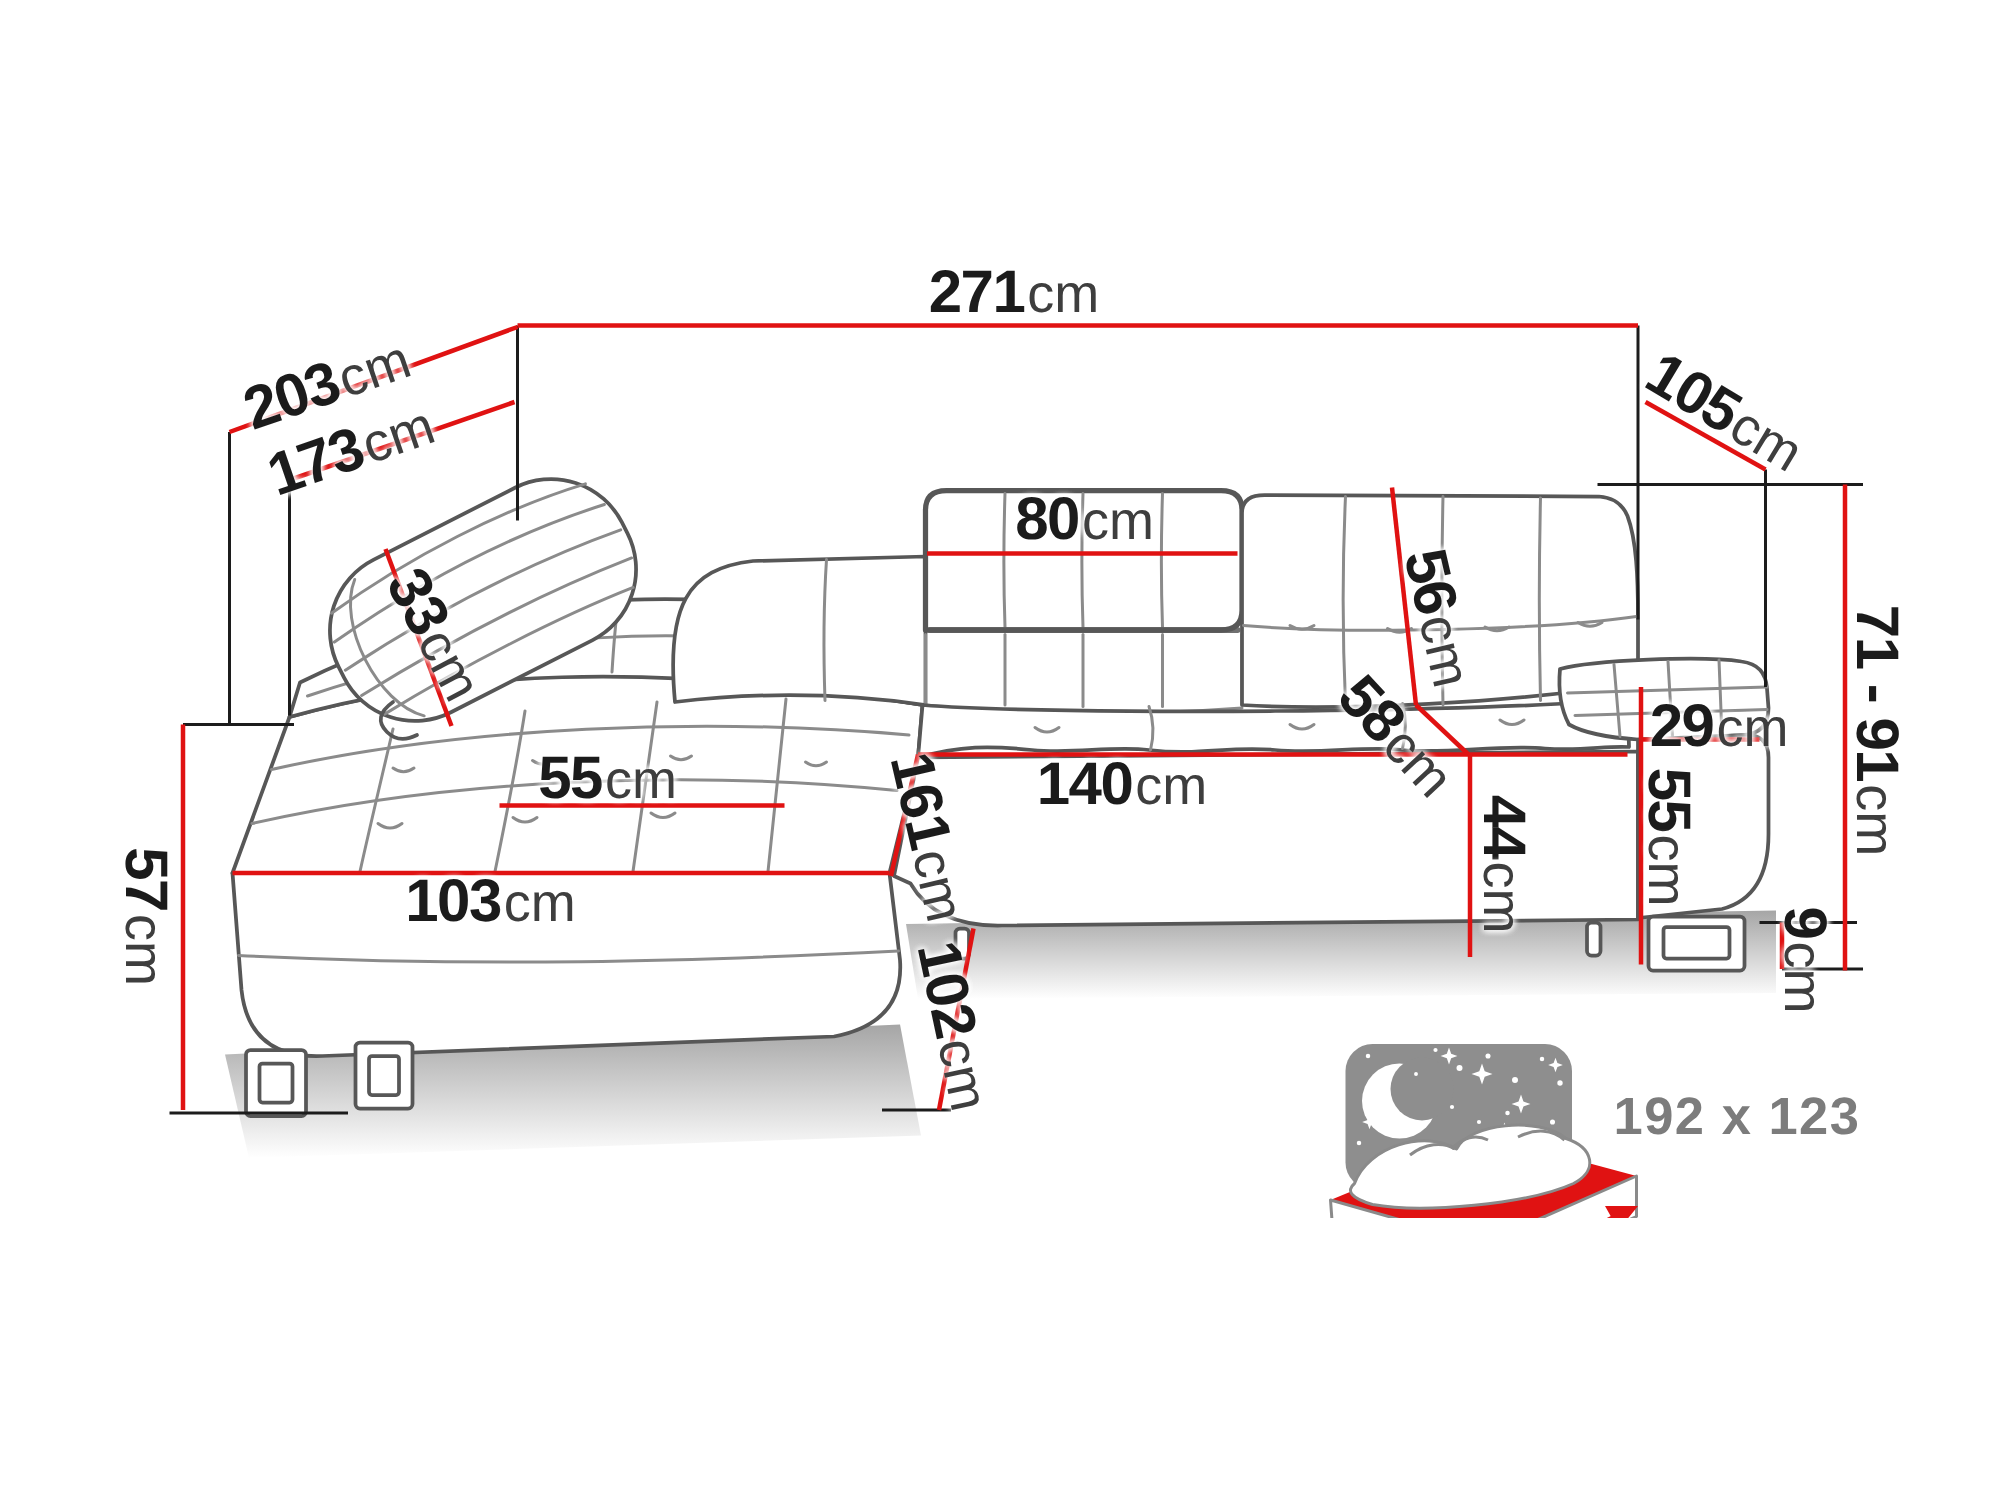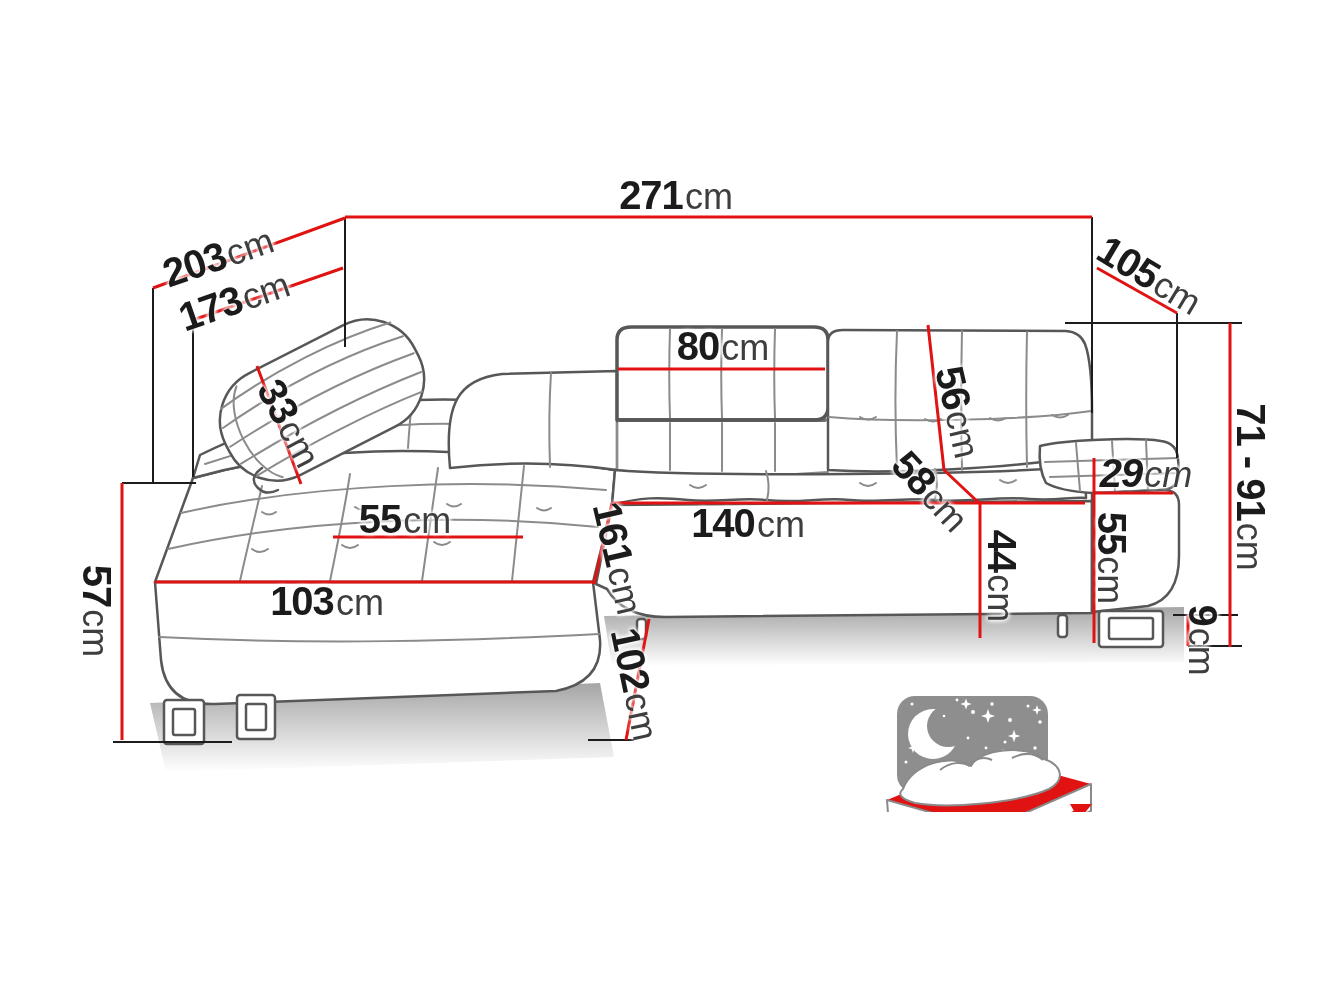--- a/index.html
+++ b/index.html
@@ -288,21 +288,22 @@
 </div>
 <div class="dim" style="left:405px;top:519px;">
   <span class="num">55</span><span class="unit">cm</span>
 </div>
 <div class="dim" style="left:97px;top:611px;--r:90deg;">
   <span class="num">57</span><span class="unit">cm</span>
 </div>
 <div class="dim" style="left:1112px;top:558px;--r:90deg;">
   <span class="num">55</span><span class="unit">cm</span>
 </div>
-<div class="dim" style="left:1146px;top:473px;font-style:italic;">
+<div class="dim" style="left:1146px;top:484px;">
   <span class="num">29</span><span class="unit">cm</span>
 </div>
 <div class="dim" style="left:1203px;top:640px;--r:90deg;">
   <span class="num">9</span><span class="unit">cm</span>
 </div>
 
+<div class="sleep-label" style="left:1158px;top:745px;">192 x 123</div>
 
 </div>
 
 </body></html>

